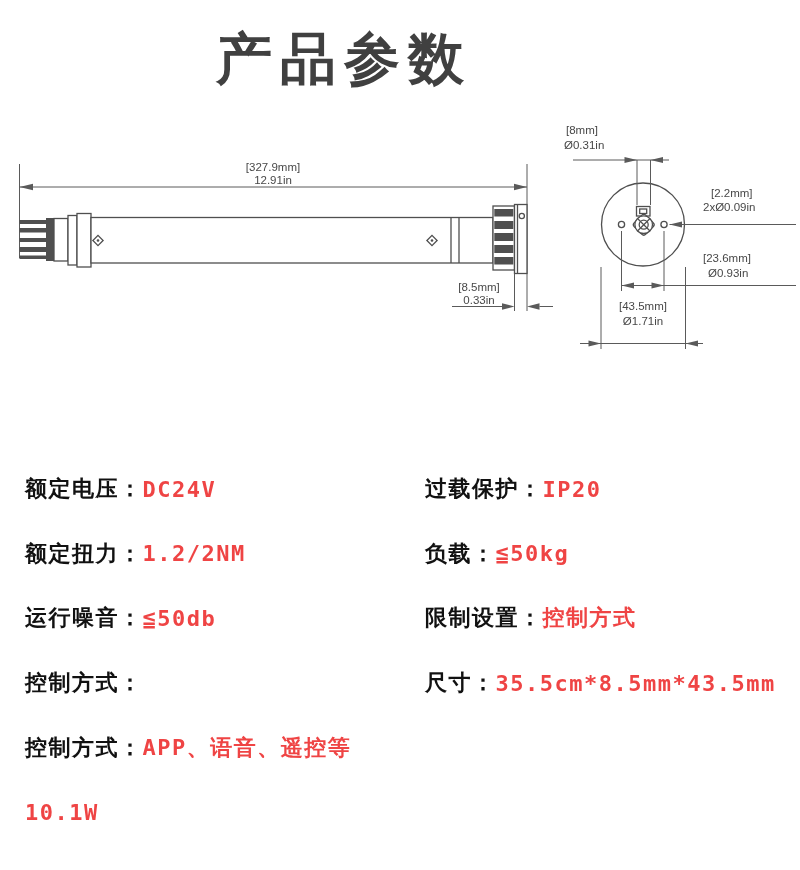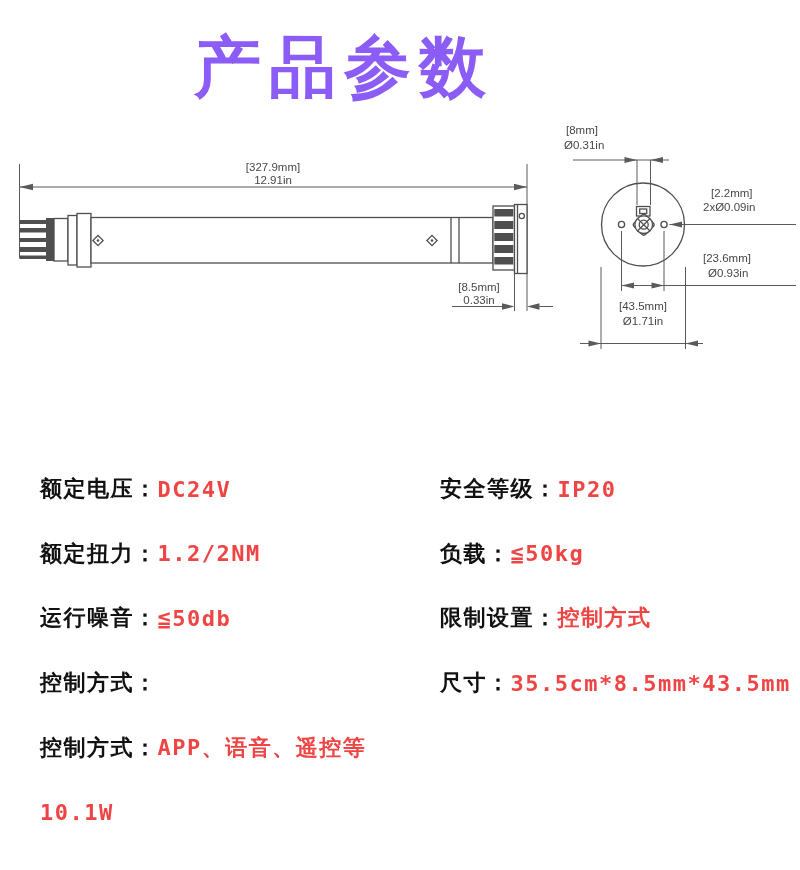--- a/index.html
+++ b/index.html
@@ -1,29 +1,29 @@
 <!DOCTYPE html>
 <html><head>
 <meta charset="utf-8">
 <style>
   html,body{margin:0;padding:0;background:#fff;}
   .page{position:relative;width:800px;height:870px;background:#fff;overflow:hidden;
         font-family:"Liberation Sans",sans-serif;}
   .title{position:absolute;top:22px;left:0;width:688px;margin:0;text-align:center;
-         font-size:67px;font-weight:700;letter-spacing:8px;color:#8b5cf6;}
+         font-size:56px;font-weight:700;letter-spacing:8px;color:#404040;}
   .drawing{position:absolute;top:95px;left:0;}
   
   .ln{fill:none;stroke:#4f4f4f;stroke-width:1.3;}
   .lnw{fill:#fff;stroke:#4f4f4f;stroke-width:1.3;}
   .dim{stroke:#5a5a5a;stroke-width:1;fill:none;}
   .ar{fill:#5a5a5a;stroke:none;}
   .dk{fill:#4f4f4f;stroke:none;}
   .dtxt{font-family:"Liberation Sans",sans-serif;font-size:11.5px;fill:#484848;}
   
-  .specs{position:absolute;top:457px;left:40px;display:grid;
+  .specs{position:absolute;top:457px;left:25px;display:grid;
          grid-template-columns:400px 330px;grid-template-rows:repeat(6,64.6px);
          grid-auto-flow:column;}
   .spec-row{display:flex;align-items:center;white-space:nowrap;
             font-family:"DejaVu Sans Mono","Liberation Sans",sans-serif;
             font-size:22px;font-weight:600;color:#141414;letter-spacing:1.5px;}
   .spec-label{color:#111;}
   .spec-value{color:#ef4444;}
 </style>
 </head>
 <body>
@@ -175,21 +175,21 @@
     </div>
     <div class="spec-row">
       <span class="spec-label">控制方式：</span>
       <span class="spec-value">APP、语音、遥控等</span>
     </div>
 
     <div class="spec-row">
       <span class="spec-value">10.1W</span>
     </div>
     <div class="spec-row">
-      <span class="spec-label">安全等级：</span>
+      <span class="spec-label">过载保护：</span>
       <span class="spec-value">IP20</span>
     </div>
     <div class="spec-row">
       <span class="spec-label">负载：</span>
       <span class="spec-value">≦50kg</span>
     </div>
     <div class="spec-row">
       <span class="spec-label">限制设置：</span>
       <span class="spec-value">控制方式</span>
     </div>

